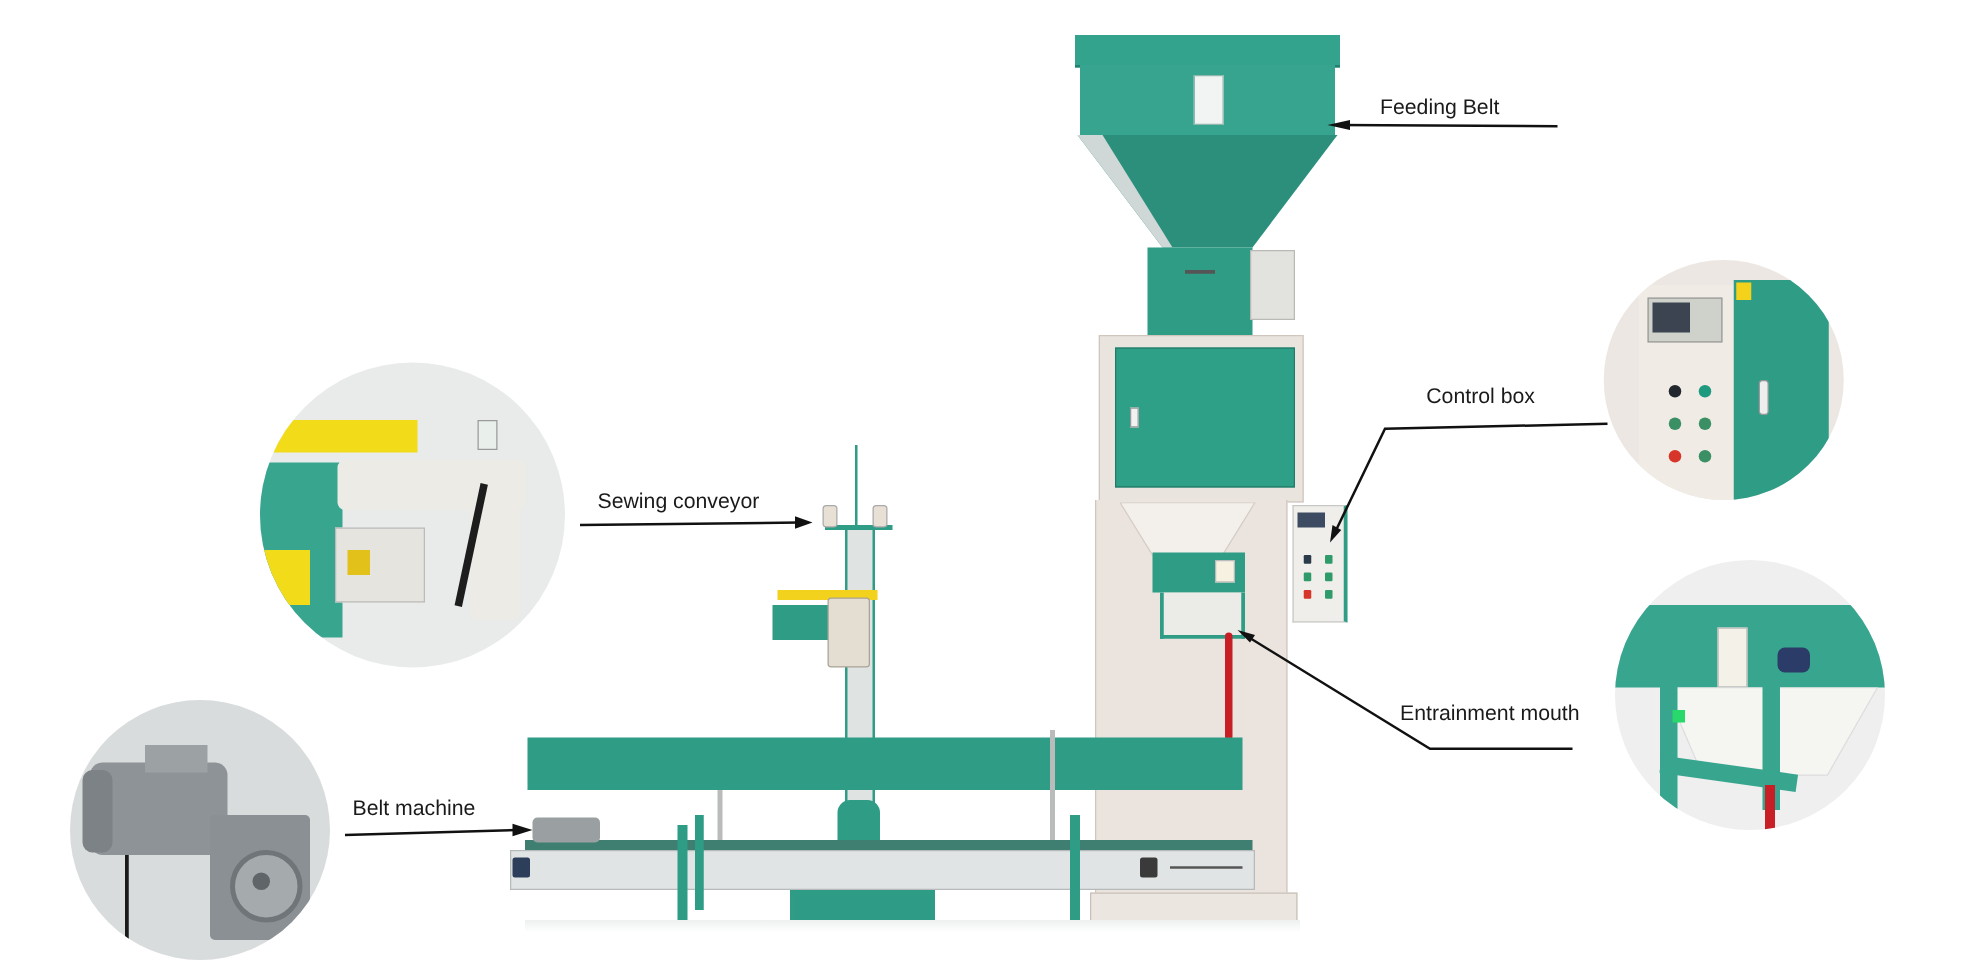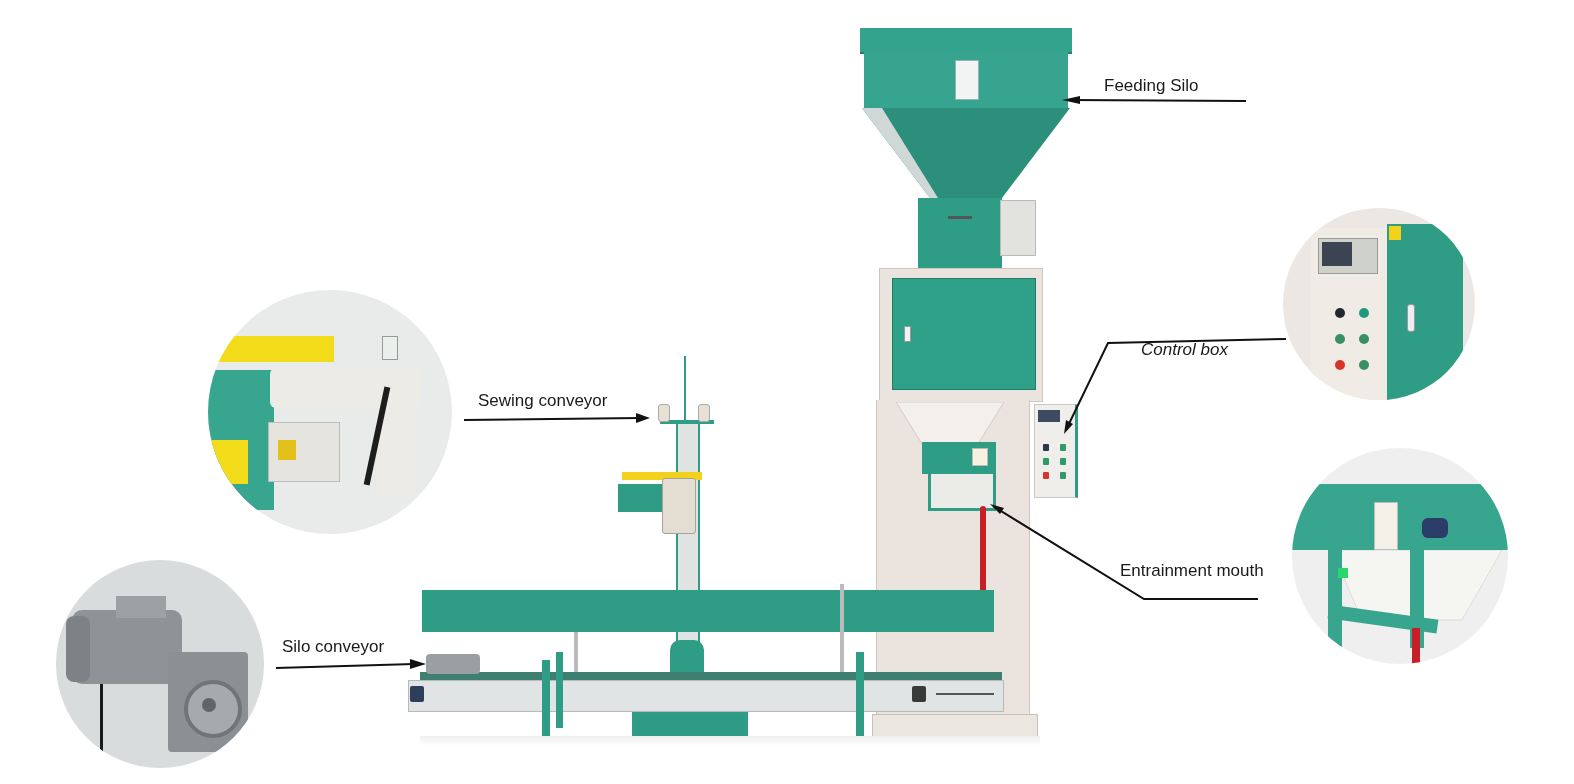--- a/index.html
+++ b/index.html
@@ -140,17 +140,17 @@
   <polyline points="1258,599 1144,599 996,508" fill="none" stroke="#111" stroke-width="2"></polyline>
   <polygon points="990,504 1004,508 1000,514" fill="#111"></polygon>
 
   <line x1="464" y1="420" x2="640" y2="418" stroke="#111" stroke-width="2"></line>
   <polygon points="650,418 636,413 636,423" fill="#111"></polygon>
 
   <line x1="276" y1="668" x2="414" y2="664" stroke="#111" stroke-width="2"></line>
   <polygon points="426,664 410,659 410,669" fill="#111"></polygon>
 </svg>
 
-<div class="label" style="left:1104px;top:76px;">Feeding Silo</div>
-<div class="label" style="left:1141px;top:340px;font-style:italic;">Control box</div>
+<div class="label" style="left:1104px;top:76px;">Feeding Belt</div>
+<div class="label" style="left:1141px;top:307px;">Control box</div>
 <div class="label" style="left:1120px;top:561px;">Entrainment mouth</div>
 <div class="label" style="left:478px;top:391px;">Sewing conveyor</div>
-<div class="label" style="left:282px;top:637px;">Silo conveyor</div>
+<div class="label" style="left:282px;top:637px;">Belt machine</div>
 
 </body></html>

